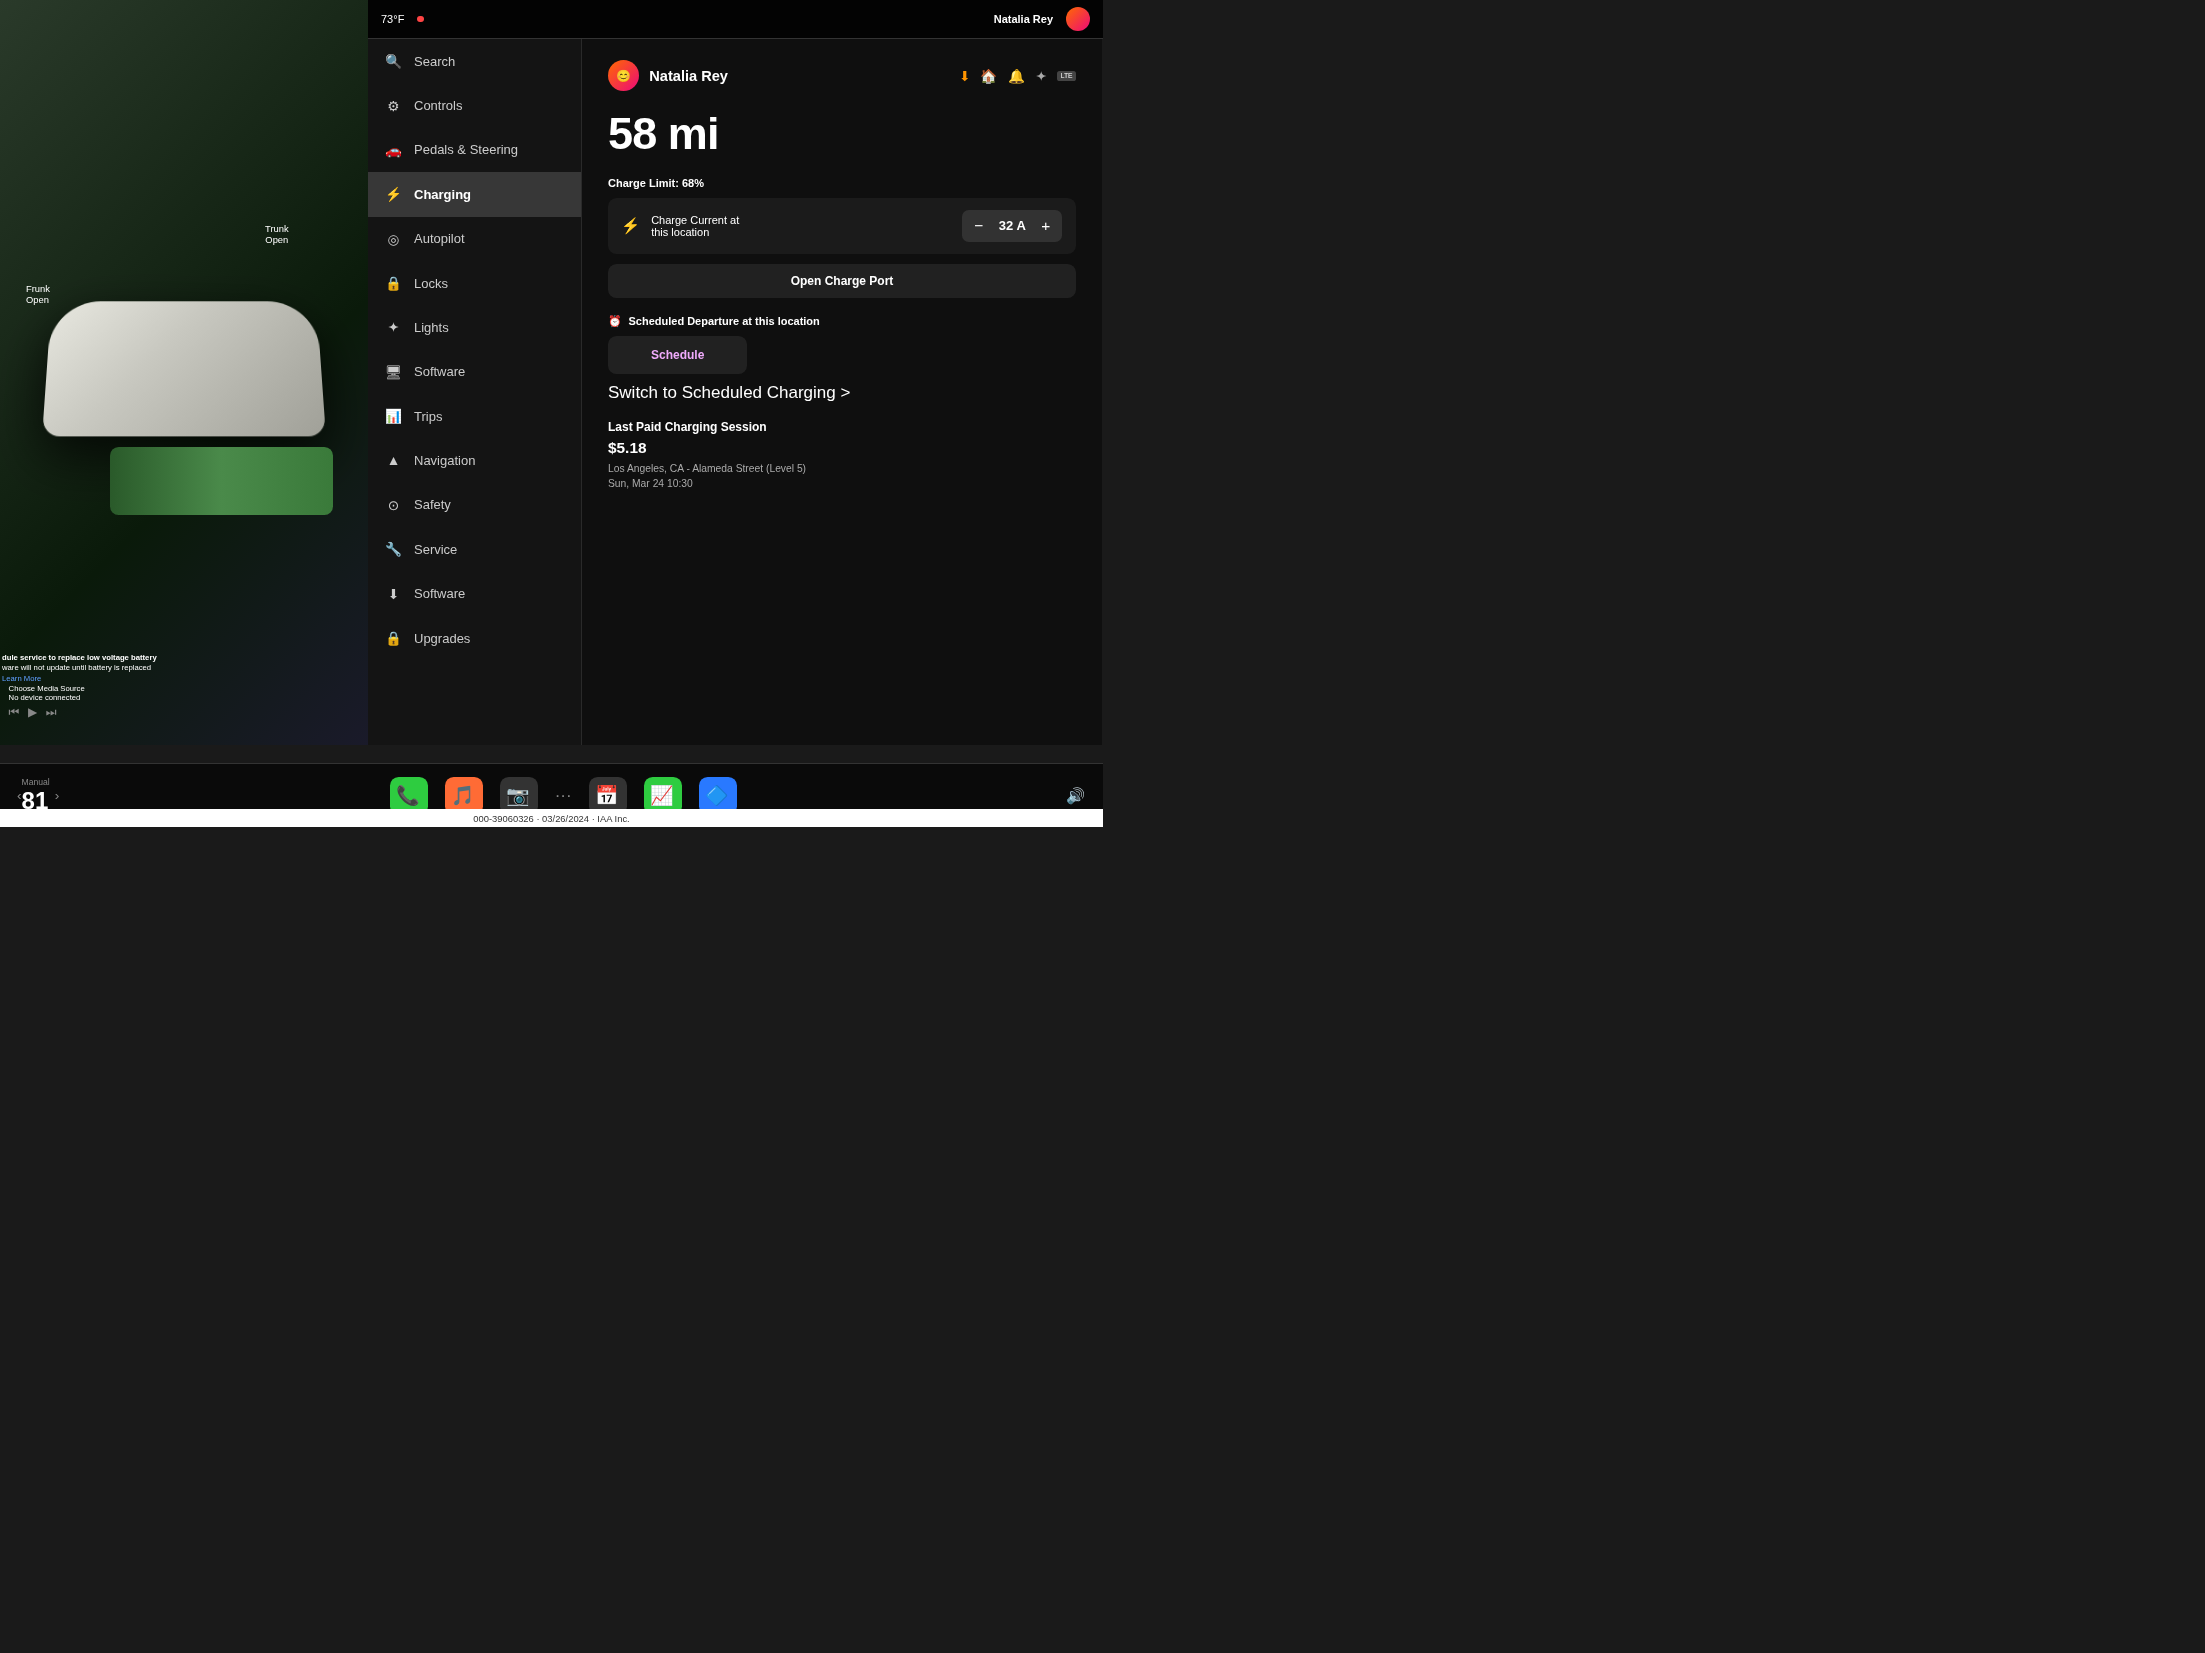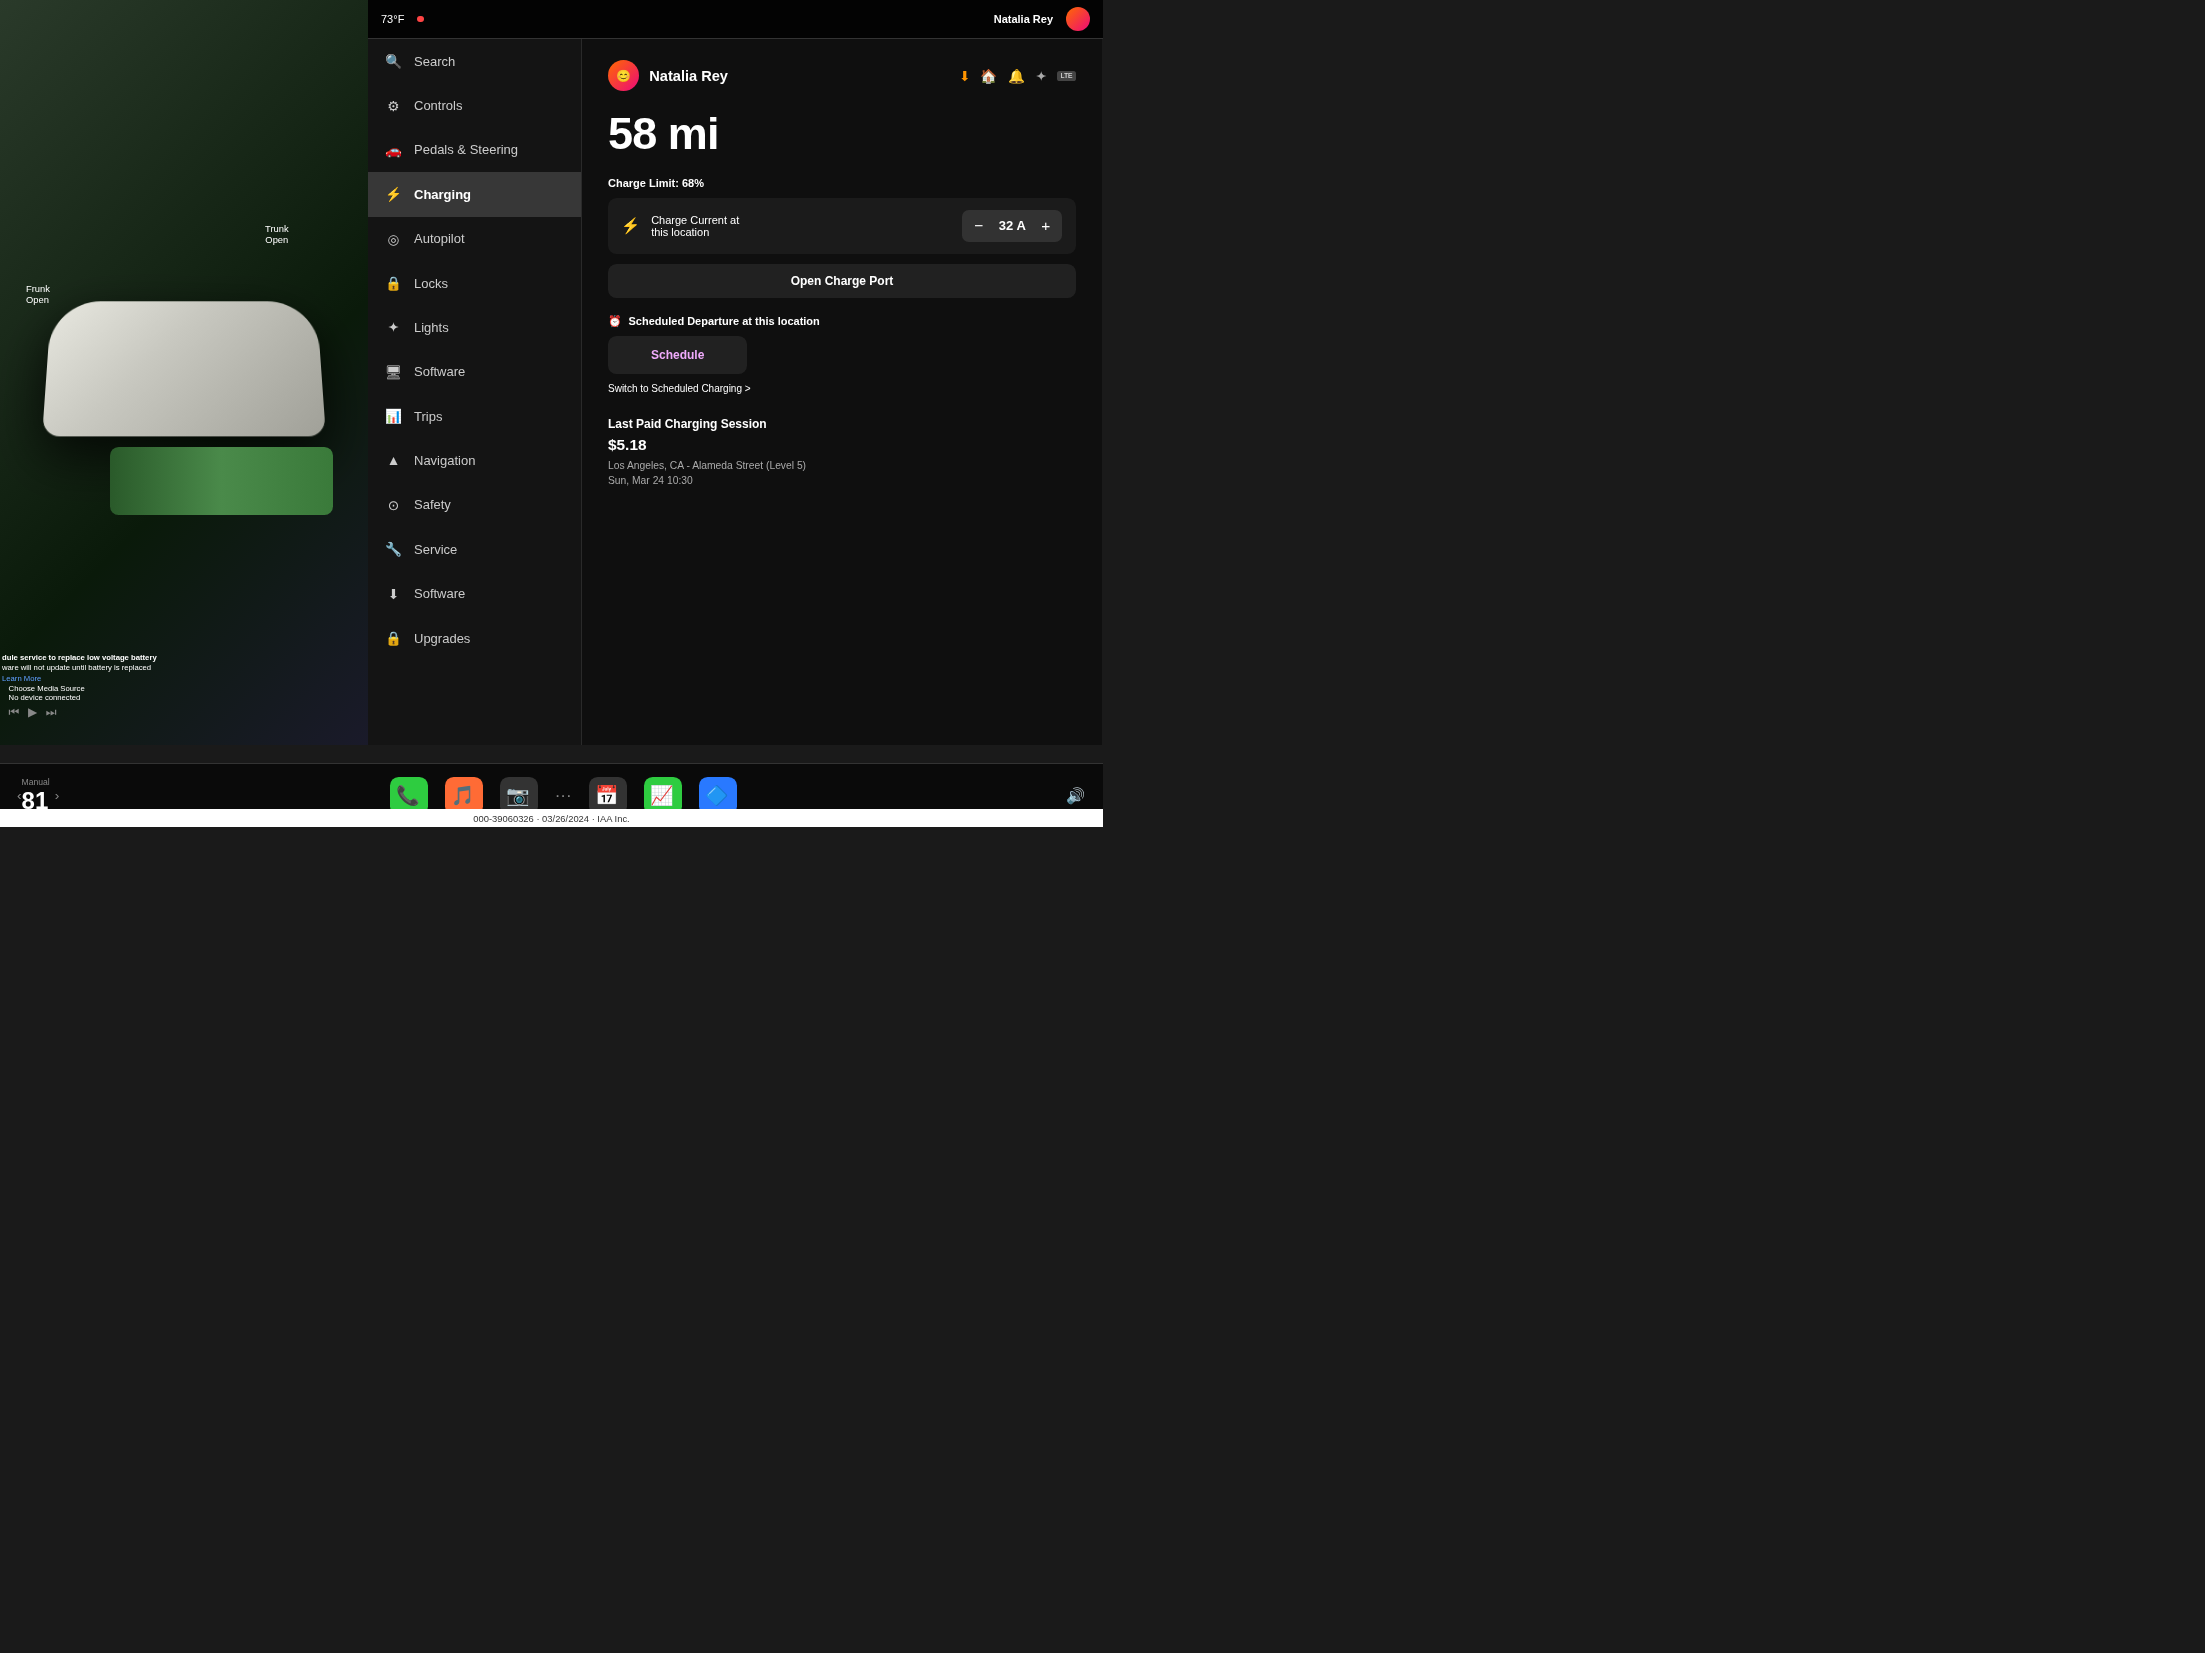--- a/index.html
+++ b/index.html
@@ -341,22 +341,22 @@
       border-radius: 8.6px;
       color: #f0abfc;
       font-size: 12px;
       font-weight: 600;
       padding: 12px 43px;
       cursor: pointer;
       margin-bottom: 8.6px;
     }
     .switch-link {
       color: white;
-      font-size: 10px;
-      margin-bottom: 23px;
+      font-size: 17px;
+      margin-bottom: 17px;
       display: block;
     }
 
     
     .last-charging {
       margin-top: 8.6px;
     }
     .last-charging-title {
       color: white;
       font-size: 12px;

